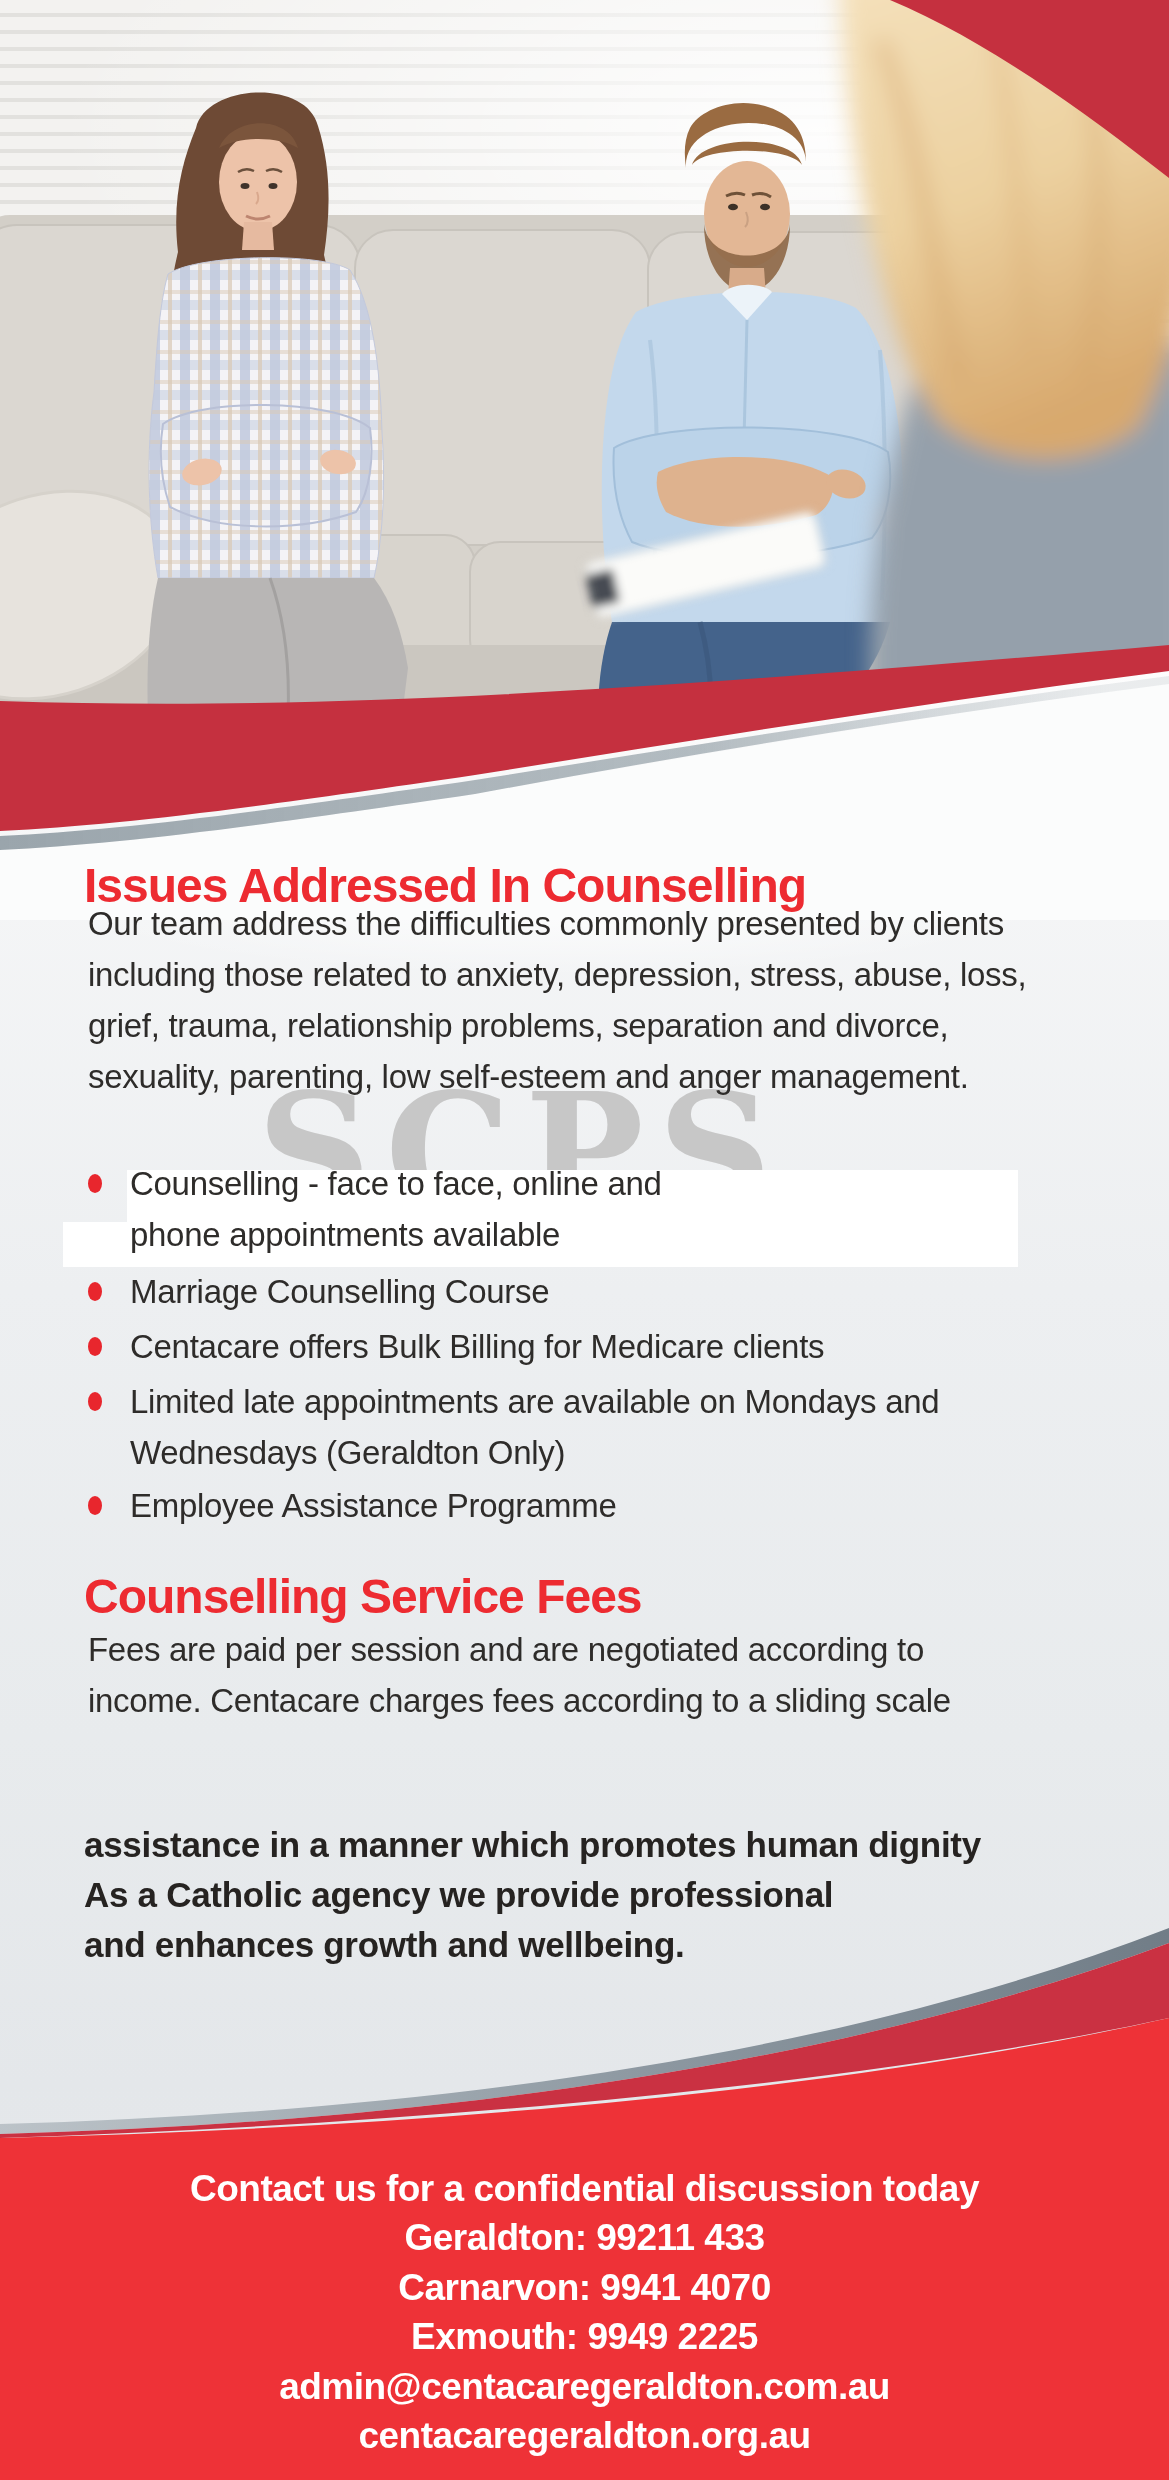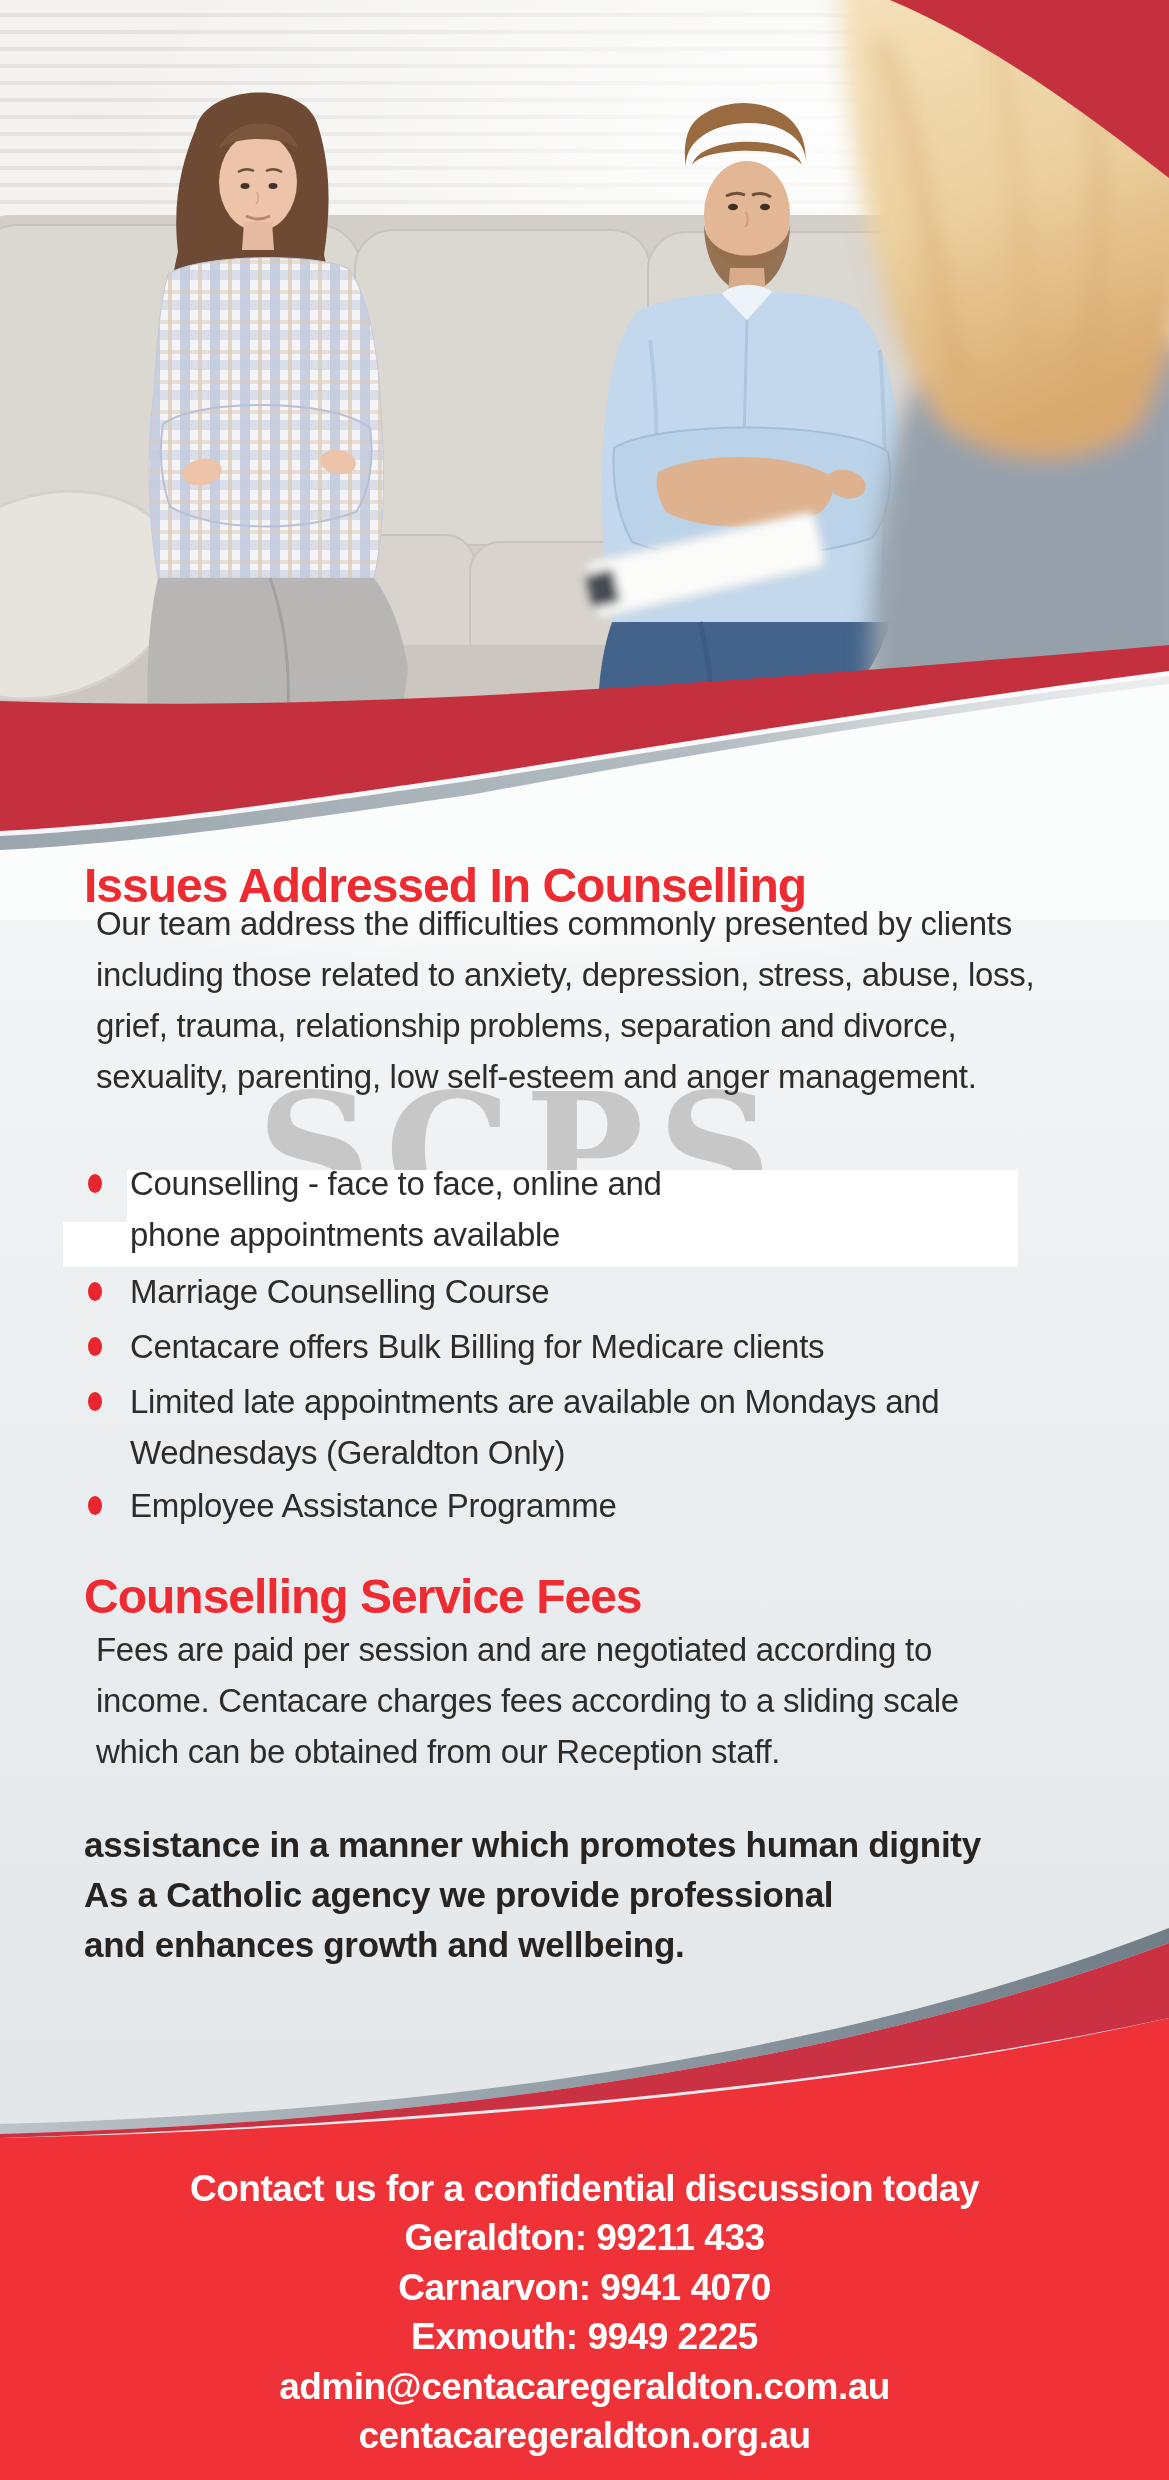--- a/index.html
+++ b/index.html
@@ -27,21 +27,21 @@
     font-family:"DejaVu Serif",serif;font-weight:bold;font-size:158px;line-height:1;
     color:#c7c7c7;letter-spacing:14px;margin-left:39px;
   }
   .white-band{position:absolute;left:127px;top:1170px;width:891px;height:97px;background:#ffffff;z-index:3;}
   .white-notch{position:absolute;left:63px;top:1222px;width:64px;height:45px;background:#ffffff;z-index:3;}
   
   .h-red{
     position:absolute;left:84px;z-index:4;color:#ed2b31;font-weight:bold;
     font-size:48px;line-height:48px;letter-spacing:-1px;white-space:nowrap;
   }
-  .para{position:absolute;left:96px;z-index:4;color:#2e2c2a;font-size:33px;line-height:51px;letter-spacing:-.3px;}
+  .para{position:absolute;left:88px;z-index:4;color:#2e2c2a;font-size:33px;line-height:51px;letter-spacing:-.3px;}
   .para .line{white-space:nowrap;}
   .bullet-row{position:absolute;left:84px;z-index:5;}
   .dot{position:absolute;left:4px;width:14px;height:19px;border-radius:50%;background:#e8262d;}
   .bullet-text{margin-left:46px;color:#2e2c2a;font-size:33px;line-height:51px;letter-spacing:-.3px;}
   .bullet-text .line{white-space:nowrap;}
   .mission{
     position:absolute;left:84px;top:1820px;z-index:4;color:#262321;font-weight:bold;
     font-size:35px;line-height:50px;letter-spacing:-.3px;
   }
   .mission .line{white-space:nowrap;}
@@ -223,21 +223,20 @@
     <span class="dot" style="top:16px"></span>
     <div class="bullet-text">
       <div class="line">Employee Assistance Programme</div>
     </div>
   </div>
 
   <div class="h-red" style="top:1573px">Counselling Service Fees</div>
   <div class="para" style="top:1624px">
     <div class="line">Fees are paid per session and are negotiated according to</div>
     <div class="line">income. Centacare charges fees according to a sliding scale</div>
-    <div class="line">which can be obtained from our Reception staff.</div>
   </div>
 
   <div class="mission">
     <div class="line">assistance in a manner which promotes human dignity</div>
     <div class="line">As a Catholic agency we provide professional</div>
     <div class="line">and enhances growth and wellbeing.</div>
   </div>
 
   <svg class="bottom-curve" viewBox="0 0 1169 620" xmlns="http://www.w3.org/2000/svg">
     <defs>

